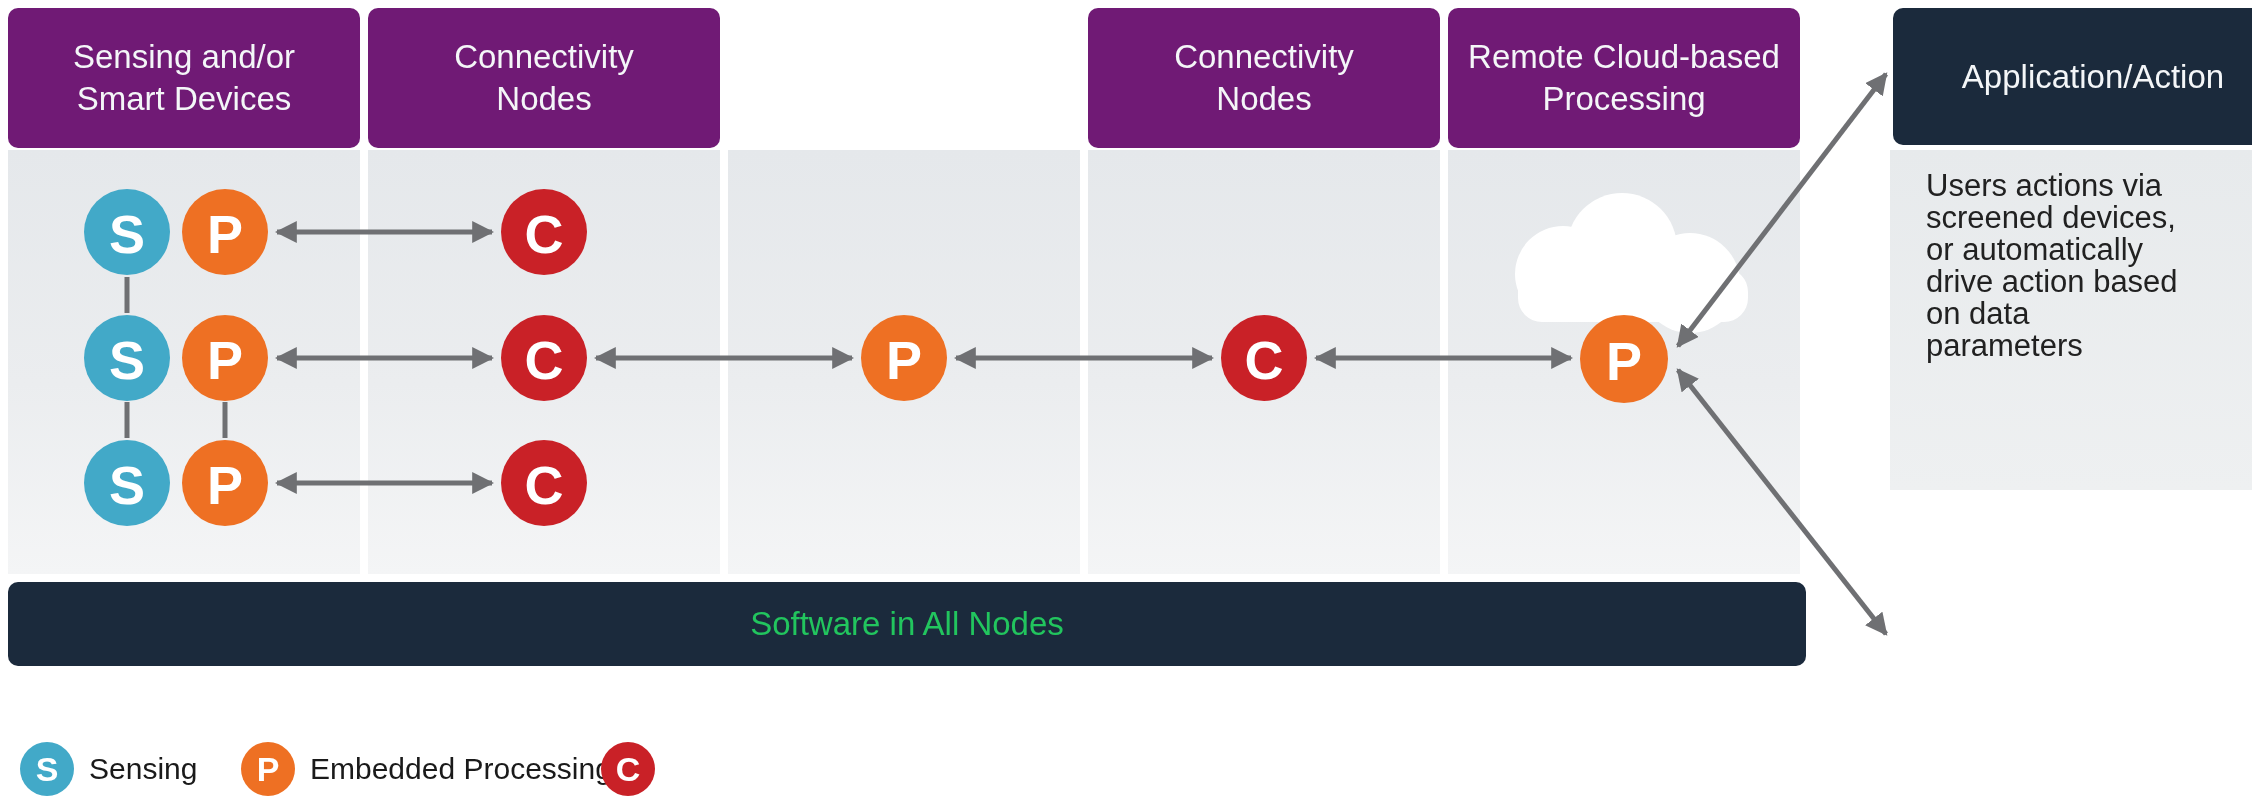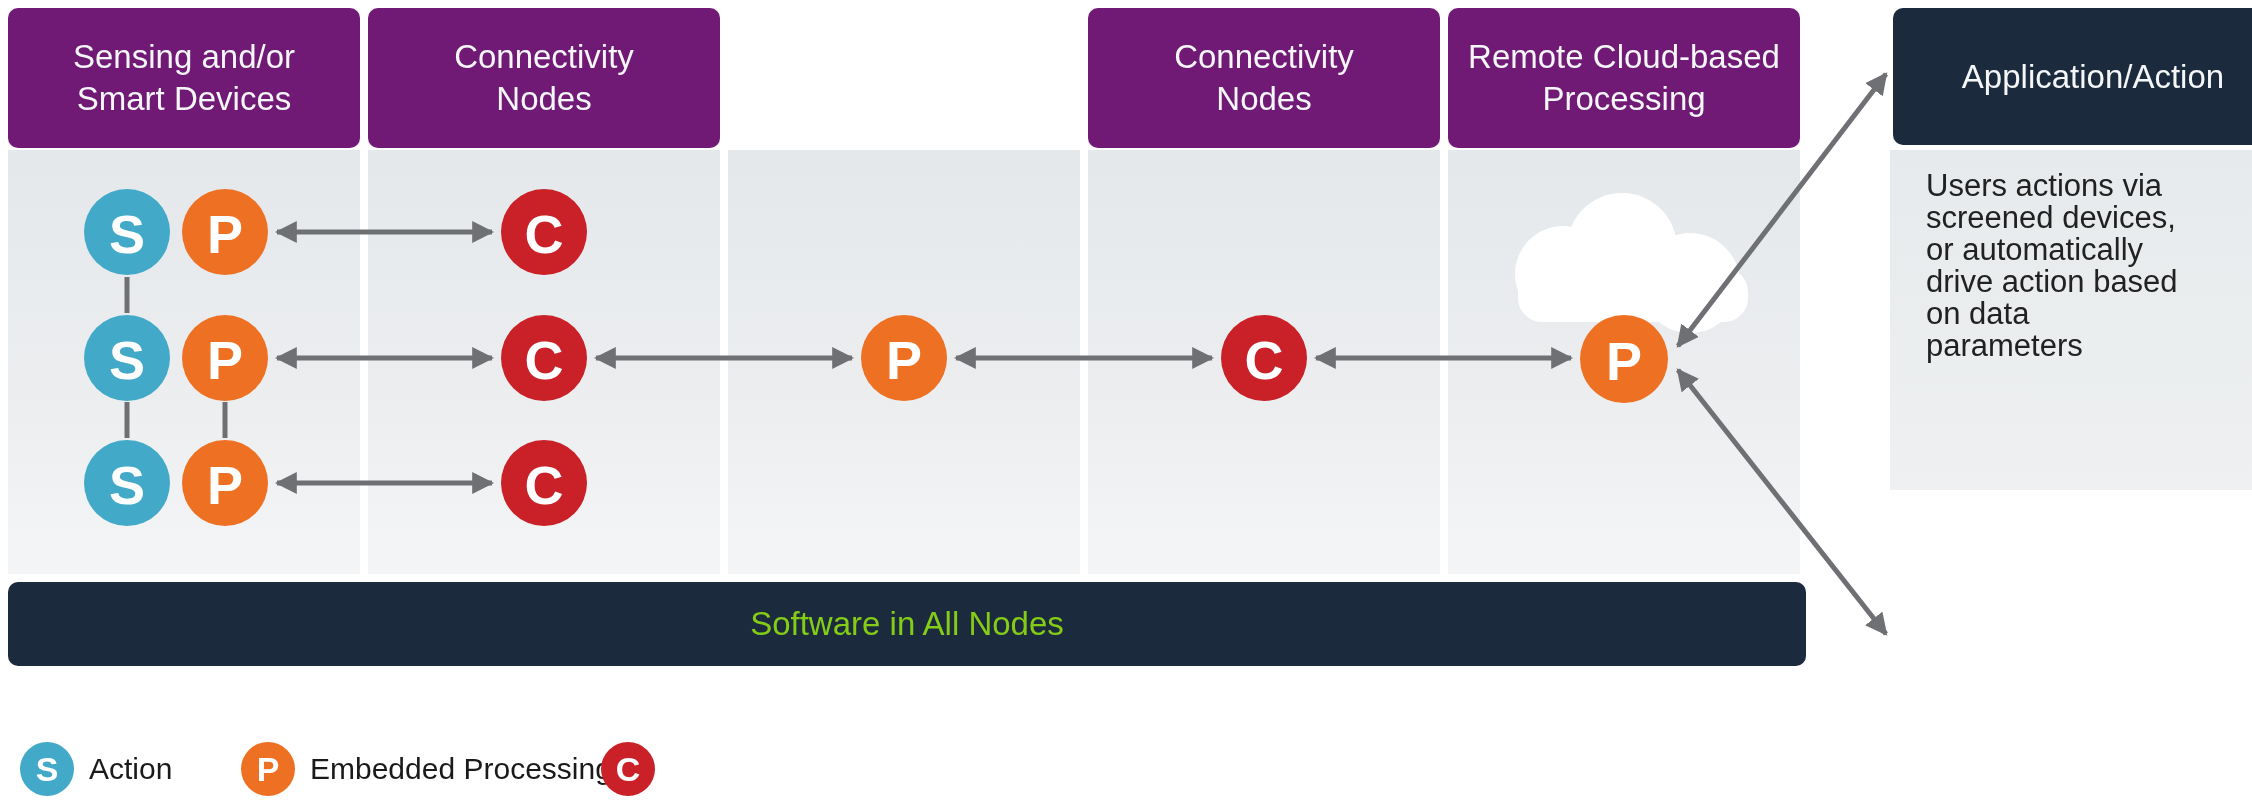--- a/index.html
+++ b/index.html
@@ -17,21 +17,21 @@
     display:flex;align-items:center;justify-content:center;text-align:center;
     white-space:pre-line;
   }
   .col-body{
     position:absolute;top:150px;height:424px;width:352px;
     background:linear-gradient(180deg,#E5E8EB 0%,#EBEDEF 55%,#F4F5F6 100%);
   }
   .software-bar{
     position:absolute;left:8px;top:582px;width:1798px;height:84px;
     background:#1B2A3C;border-radius:10px;
-    color:#84cc16;font-size:33px;
+    color:#22c55e;font-size:33px;
     display:flex;align-items:center;justify-content:center;
   }
   .panel-header{
     position:absolute;left:1893px;width:400px;
     background:#1B2A3C;border-radius:10px;
     color:#F4F6F8;font-size:33px;
     display:flex;align-items:center;justify-content:center;text-align:center;
   }
   .panel-body{
     position:absolute;left:1890px;width:362px;
@@ -85,21 +85,21 @@
 screened devices,
 or automatically
 drive action based
 on data
 parameters</span>
   </div>
 
 
   <div class="legend" id="legend-0">
     <span class="legend-circle" style="background: rgb(66, 169, 200);">S</span>
-    <span class="legend-label">Action</span>
+    <span class="legend-label">Sensing</span>
   </div>
   <div class="legend" id="legend-1">
     <span class="legend-circle" style="background: rgb(238, 112, 35);">P</span>
     <span class="legend-label">Embedded Processing</span>
   </div>
   <div class="legend" id="legend-2">
     <span class="legend-circle" style="background: rgb(201, 33, 39);">C</span>
   </div>
 
   <svg class="diagram-svg" id="diagram-svg" width="2252" height="811" viewBox="0 0 2252 811">

